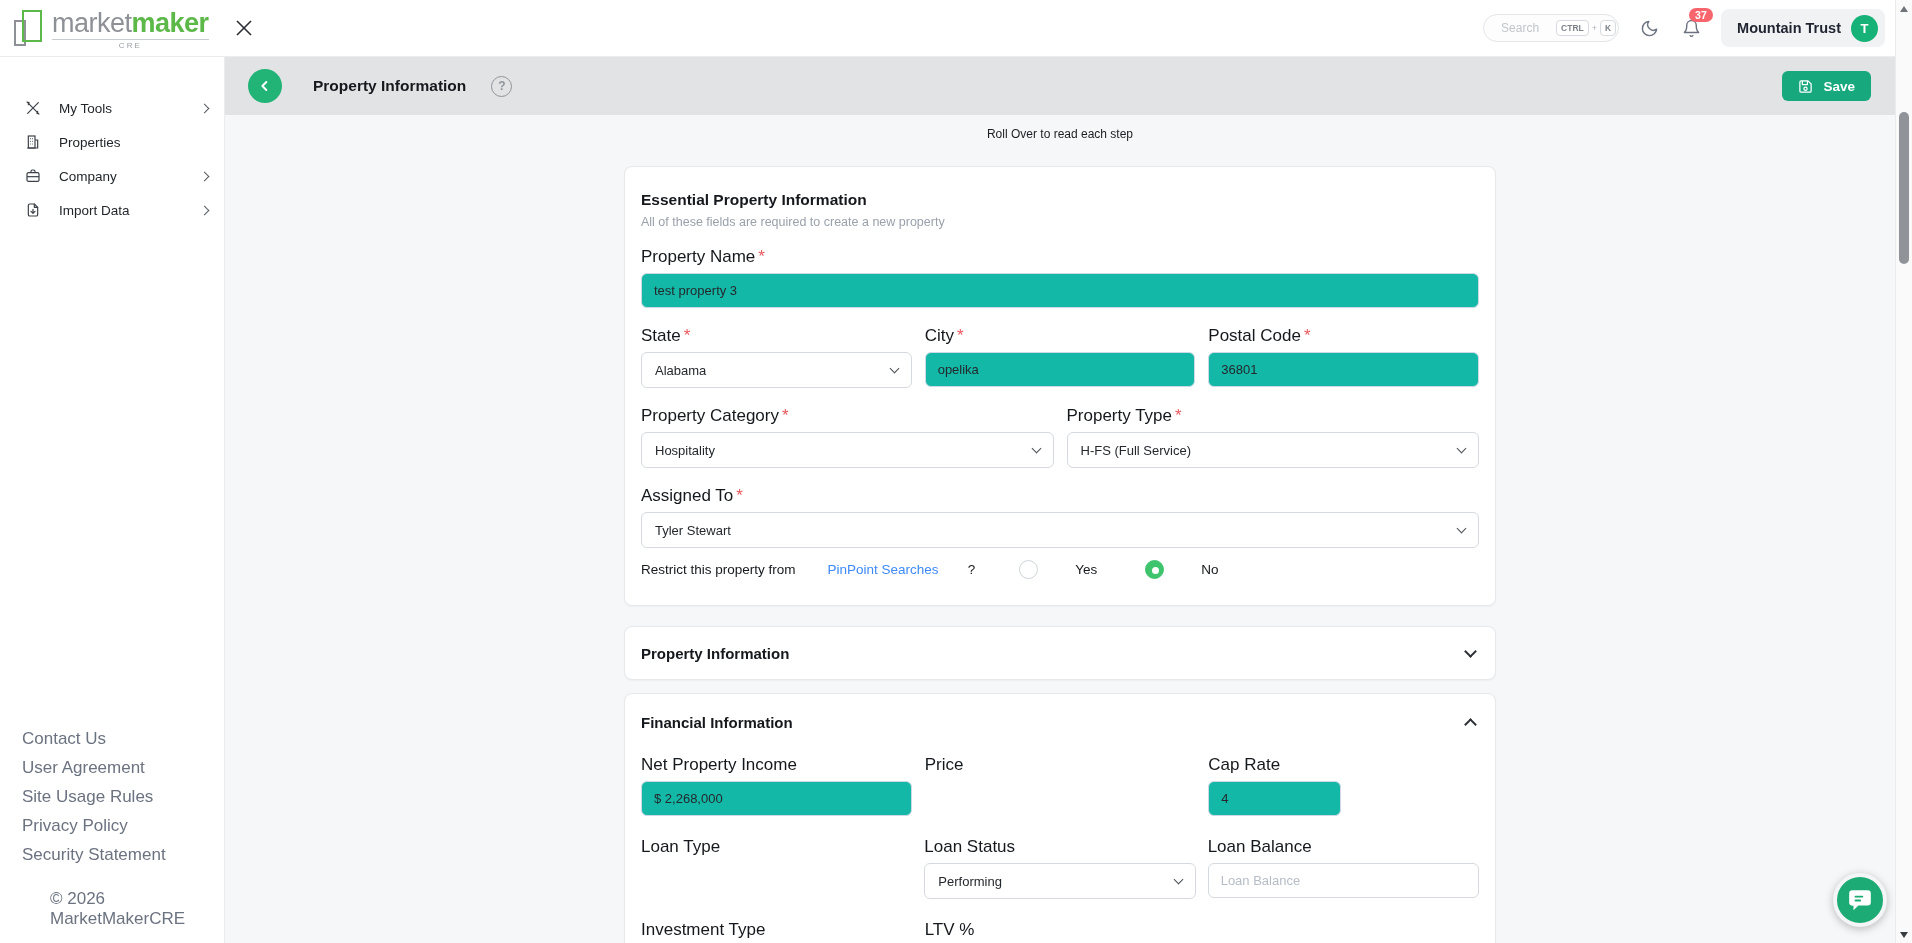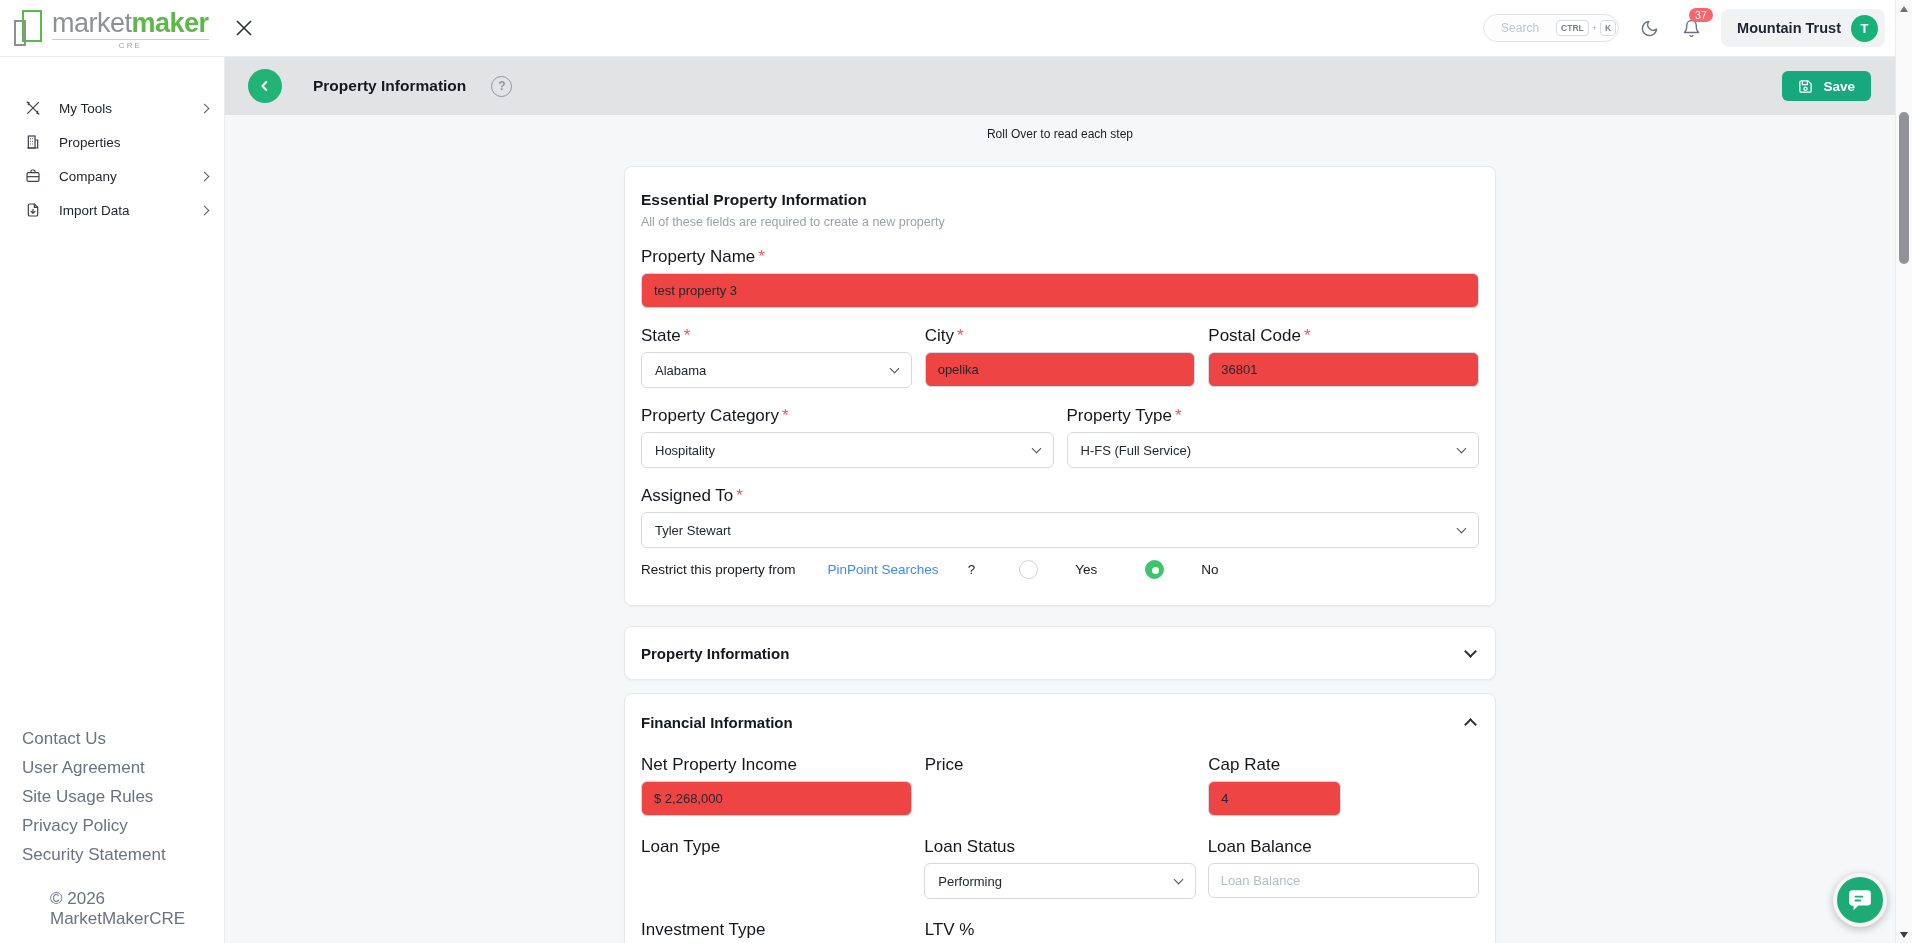--- a/index.html
+++ b/index.html
@@ -19,21 +19,21 @@
   .close-x { margin-left:22px; width:26px; height:26px; position:relative; cursor:pointer; }
   .close-x svg { stroke:#2b2f33; stroke-width:1.6; }
 
   .topbar-right { margin-left:auto; display:flex; align-items:center; gap:18px; margin-right:10px; }
   .searchbox { display:flex; align-items:center; gap:7px; width:136px; height:28px; border:1px solid #e3e5e9; border-radius:15px; background:#fdfdfe; padding:0 6px 0 10px; cursor:text; }
   .searchbox input { border:none; outline:none; background:transparent; width:48px; font-size:12px; color:#444; font-family:"Liberation Sans",sans-serif; }
   .searchbox input::placeholder { color:#c0c5cc; }
   .kbd { border:1px solid #d7dade; border-radius:4px; font-size:8.5px; font-weight:700; color:#7c828a; padding:2px 4px; background:#fff; }
   .kbd-plus { font-size:9px; color:#aeb4bb; margin:0 -4px; }
   .iconbtn { position:relative; width:24px; height:24px; display:flex; align-items:center; justify-content:center; cursor:pointer; }
-  .badge { position:absolute; top:-8px; left:10px; background:#f8656c; color:#fff; font-size:10.5px; font-weight:400; border-radius:9px; padding:1px 6px; }
+  .badge { position:absolute; top:-8px; left:10px; background:#f8656c; color:#fff; font-size:10.5px; font-weight:700; border-radius:9px; padding:1px 6px; }
   .account { display:flex; align-items:center; gap:10px; background:#f1f2f4; border-radius:8px; height:38px; padding:0 7px 0 16px; cursor:pointer; }
   .account-name { font-size:14.5px; font-weight:700; color:#1f2430; }
   .avatar { width:27px; height:27px; border-radius:50%; background:#17b277; color:#fff; font-size:13px; font-weight:700; display:flex; align-items:center; justify-content:center; }
 
   
   .vscroll { position:absolute; right:0; top:0; width:17px; height:943px; background:#fafafa; border-left:1px solid #ebebeb; z-index:9; }
   .vscroll .up { position:absolute; top:6px; left:4px; width:0; height:0; border-left:4px solid transparent; border-right:4px solid transparent; border-bottom:6px solid #6f7378; }
   .vscroll .down { position:absolute; bottom:5px; left:4px; width:0; height:0; border-left:4px solid transparent; border-right:4px solid transparent; border-top:6px solid #3a3d40; }
   .vscroll .thumb { position:absolute; top:112px; left:3px; width:10px; height:152px; background:#909499; border-radius:5px; }
 
@@ -60,21 +60,21 @@
   .card { width:872px; margin:0 auto; background:#fff; border:1px solid #e6e8eb; border-radius:8px; box-shadow:0 1px 2px rgba(0,0,0,.04); }
   .card.essential { margin-top:25px; padding:24px 16px 26px; }
   .card-title { font-size:15.5px; font-weight:700; color:#15181c; }
   .card-sub { font-size:12.5px; color:#9aa1ab; margin-top:6px; }
 
   .field { margin-top:18px; }
   .field-label { font-size:17px; color:#15181c; margin-bottom:6px; display:block; }
   .req { color:#e8575c; margin-left:3px; }
   .tinput { width:100%; height:35px; border:1px solid #d6dae0; border-radius:6px; padding:0 12px; font-size:13px; color:#24282d; background:#fff; outline:none; font-family:"Liberation Sans",sans-serif; }
   .tinput::placeholder { color:#b6bdc7; }
-  .tinput.filled { background:#ef4444; border-color:#cfd8e6; }
+  .tinput.filled { background:#14b8a6; border-color:#cfd8e6; }
   .selectbox { height:36px; border:1px solid #d6dae0; border-radius:6px; background:#fff; display:flex; align-items:center; justify-content:space-between; padding:0 13px; font-size:13px; color:#24282d; cursor:pointer; }
   .selectbox .ph { color:#b6bdc7; }
   .sel-chev { width:7px; height:7px; border-right:1.7px solid #4a4e53; border-bottom:1.7px solid #4a4e53; transform:rotate(45deg); margin-top:-4px; }
   .grid3 { display:grid; grid-template-columns:1fr 1fr 1fr; gap:13px; }
   .grid2 { display:grid; grid-template-columns:1fr 1fr; gap:13px; }
 
   .restrict-row { display:flex; align-items:center; margin-top:12px; font-size:13.5px; color:#15181c;gap:28px; }
   .restrict-link { color:#3d8af7; text-decoration:none; cursor:pointer; margin:0 1px 0 4px; }
   .radio { width:19px; height:19px; border-radius:50%; border:1px solid #cfd4da; background:#fff; display:inline-block; cursor:pointer; position:relative; }
   .radio.checked { background:#3ec46d; border-color:#3ec46d; }

